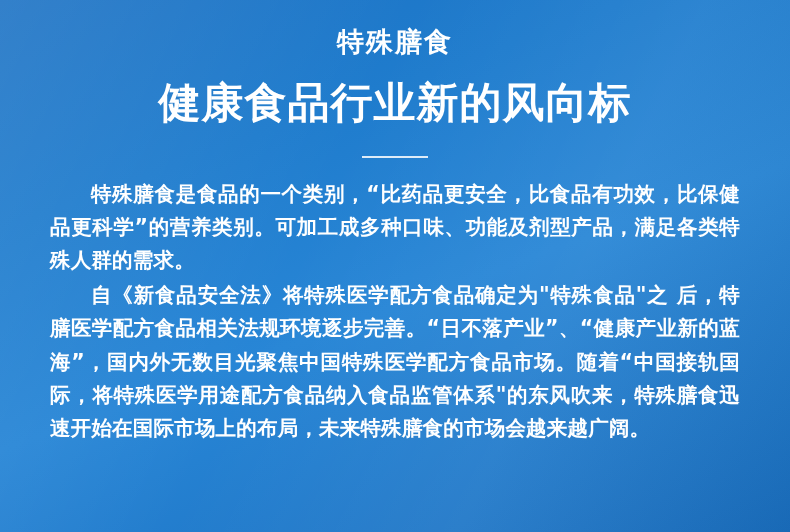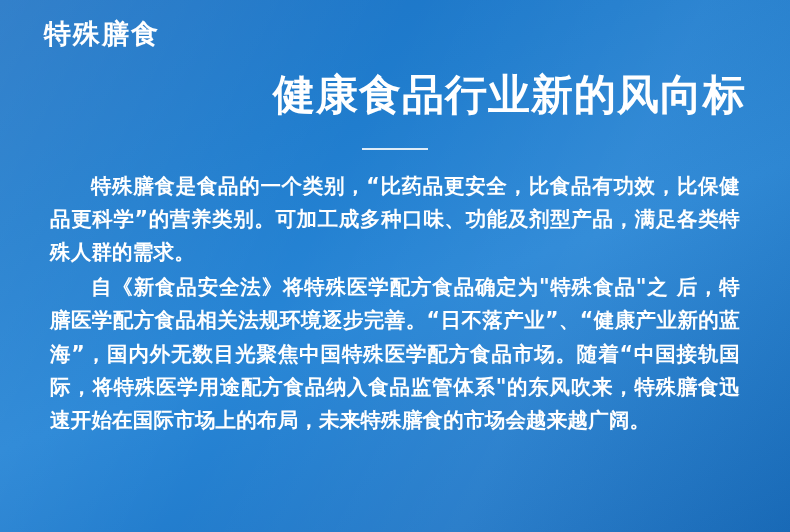--- a/index.html
+++ b/index.html
@@ -28,28 +28,29 @@
     inset: 0;
     background: linear-gradient(115deg, rgba(255,255,255,0.10) 0%, rgba(255,255,255,0.0) 40%, rgba(255,255,255,0.06) 68%, rgba(0,0,0,0.05) 100%);
     pointer-events: none;
   }
   .content {
     position: relative;
     z-index: 2;
     padding: 14px 44px 0 44px;
   }
   .title-small {
+    text-align: center;
     font-size: 27px;
     font-weight: bold;
     letter-spacing: 2px;
     line-height: 1.3;
-    margin-top: 2px;
+    margin-top: 10px;
   }
   .title-large {
-    text-align: right;
+    text-align: center;
     font-size: 42px;
     font-weight: bold;
     letter-spacing: 1px;
     line-height: 1.25;
     margin-top: 18px;
   }
   .divider-wrap {
     display: flex;
     justify-content: center;
     margin-top: 26px;

